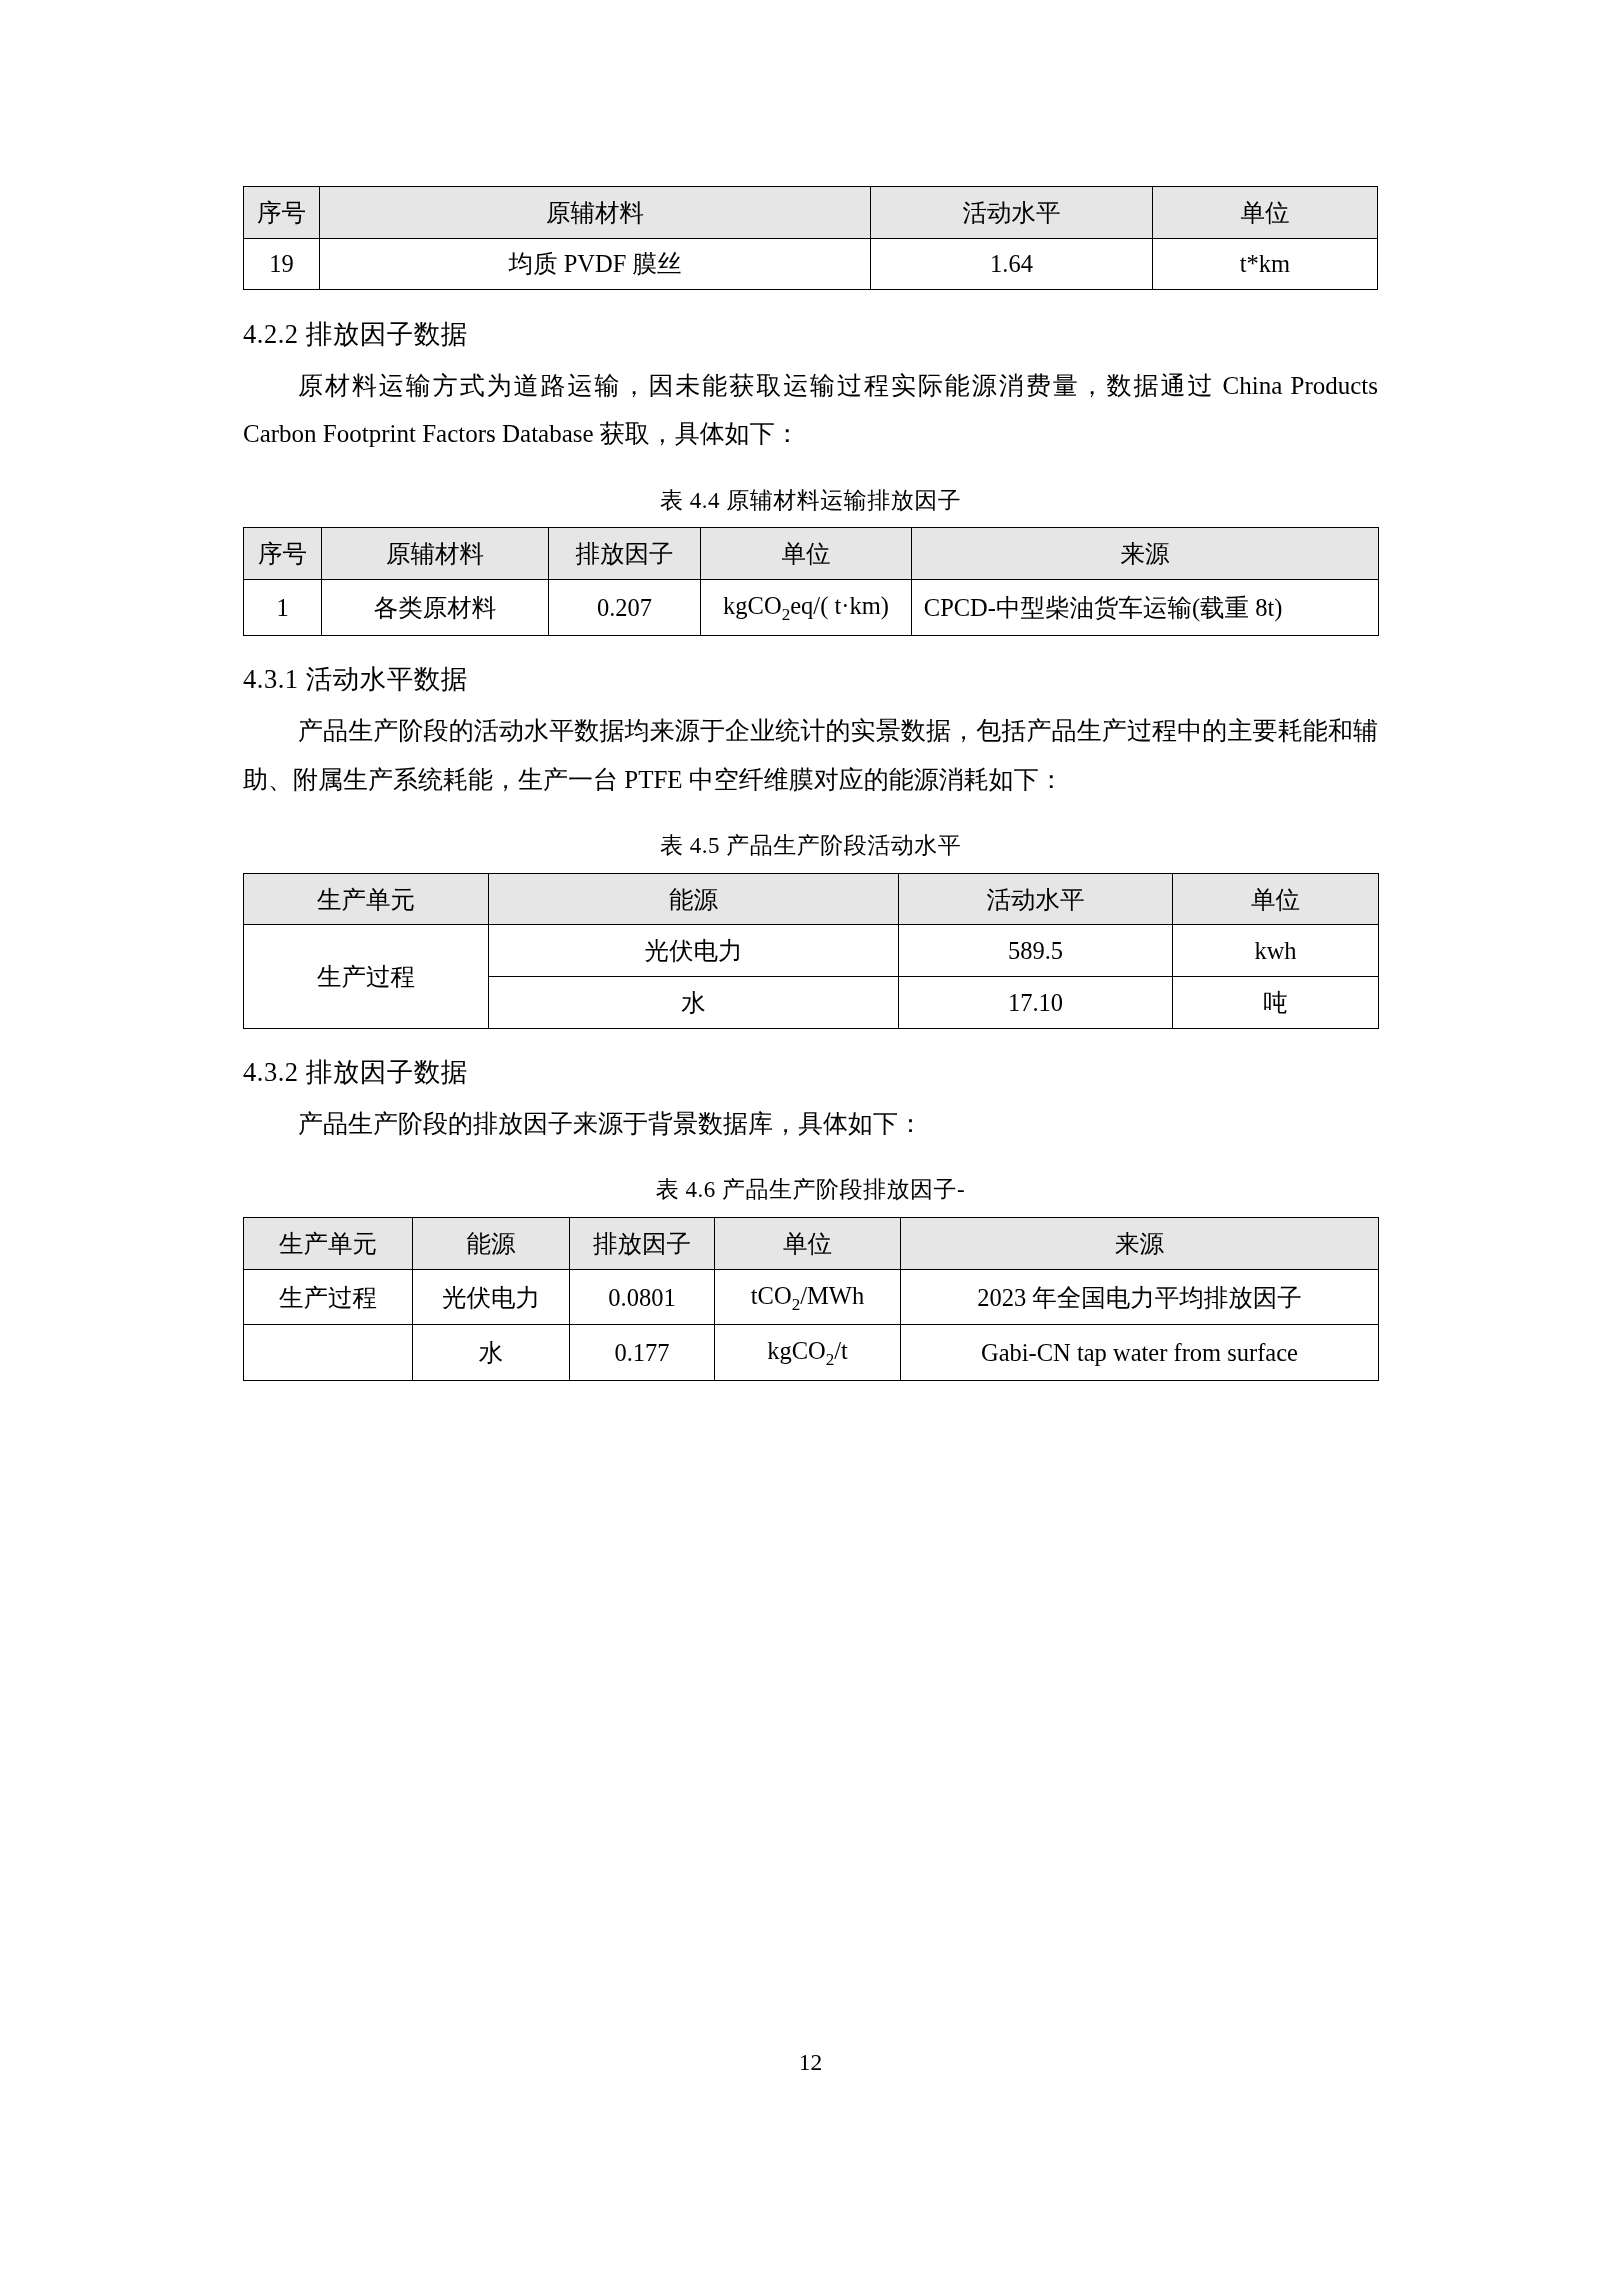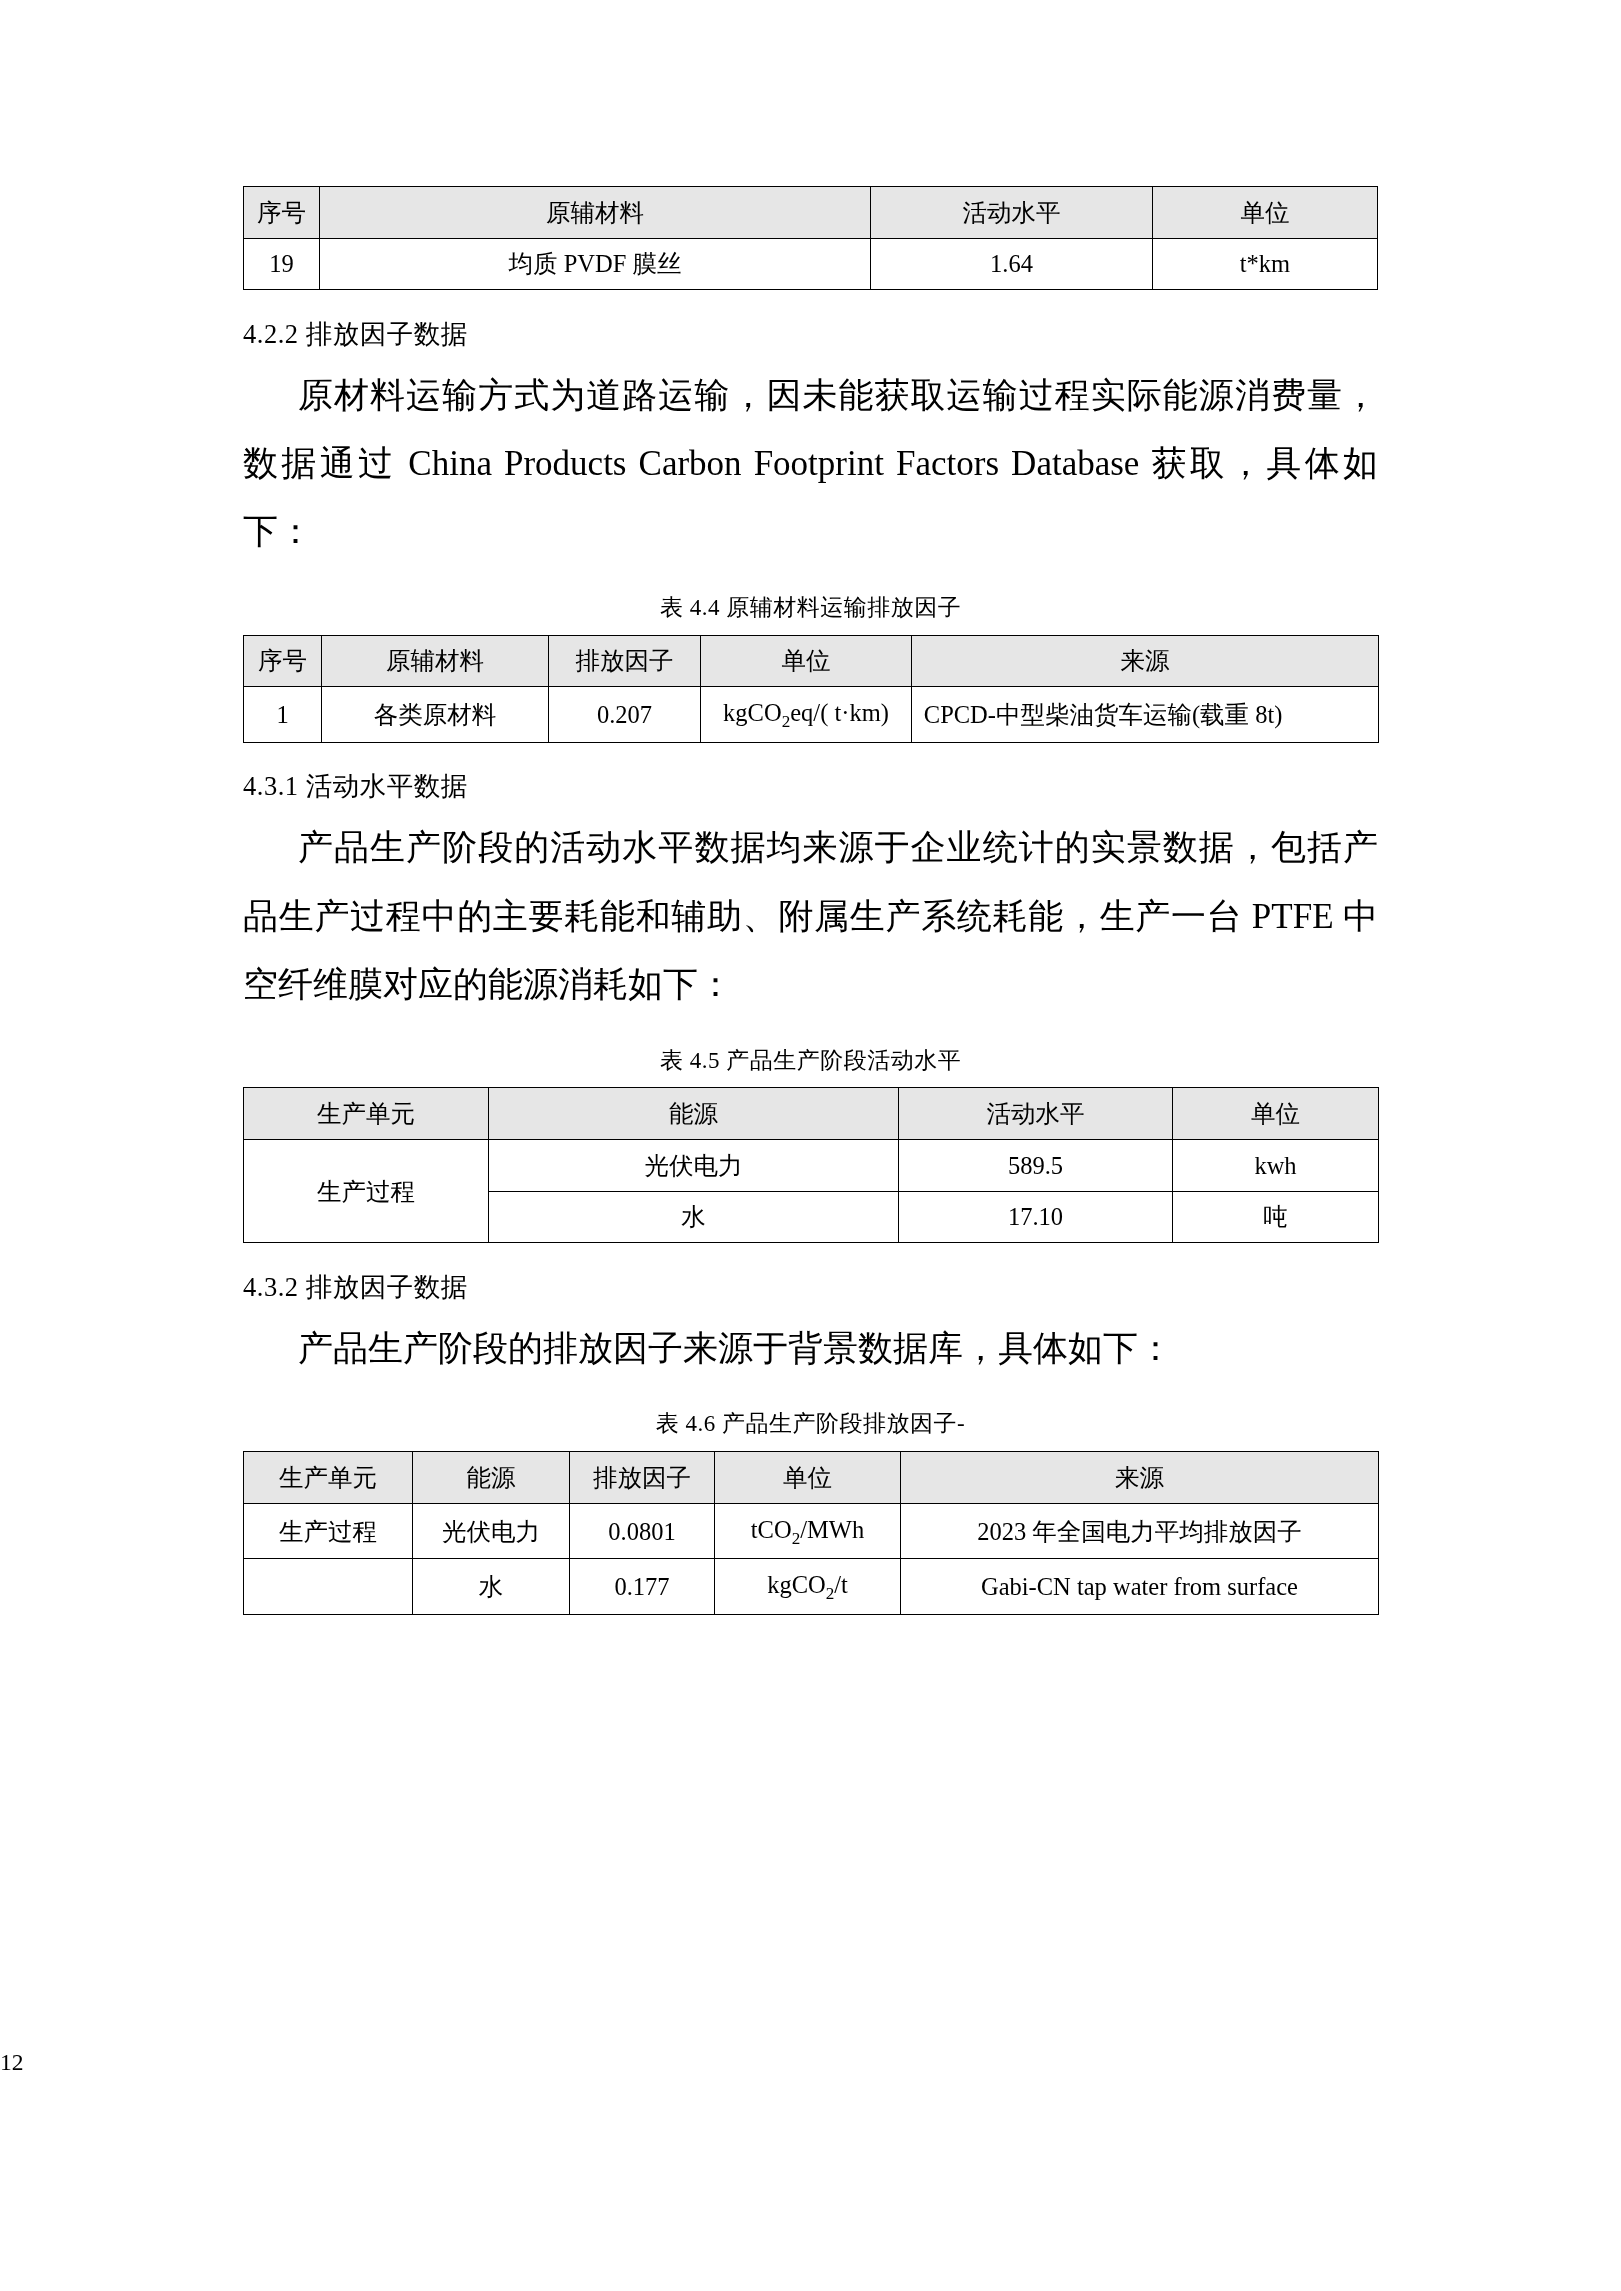--- a/index.html
+++ b/index.html
@@ -58,21 +58,21 @@
     margin: 25.5px 0 9.8px 0;
     letter-spacing: 0.5px;
   }
   .h2 {
     font-size: 27.4px;
     font-weight: bold;
     margin: 29px 0 11.8px 0;
     letter-spacing: 1px;
   }
   p.body {
-    font-size: 35px;
+    font-size: 25px;
     line-height: 1.95;
     margin: 9.8px 0 9.8px 0;
     text-align: justify;
     text-justify: inter-ideograph;
     text-indent: 55px;
   }
   .tbl-caption {
     font-size: 23px;
     font-weight: normal;
     text-align: center;
@@ -81,21 +81,21 @@
   }
   sub {
     font-size: 0.7em;
     vertical-align: sub;
   }
   .pageno {
     position: absolute;
     left: 0;
     right: 0;
     top: 2049px;
-    text-align: left;
+    text-align: center;
     font-size: 23.5px;
     font-family: "Liberation Serif", serif;
   }
   .nowrap { white-space: nowrap; }
 </style>
 </head>
 <body>
 
 <div class="page">
   <div class="content">

